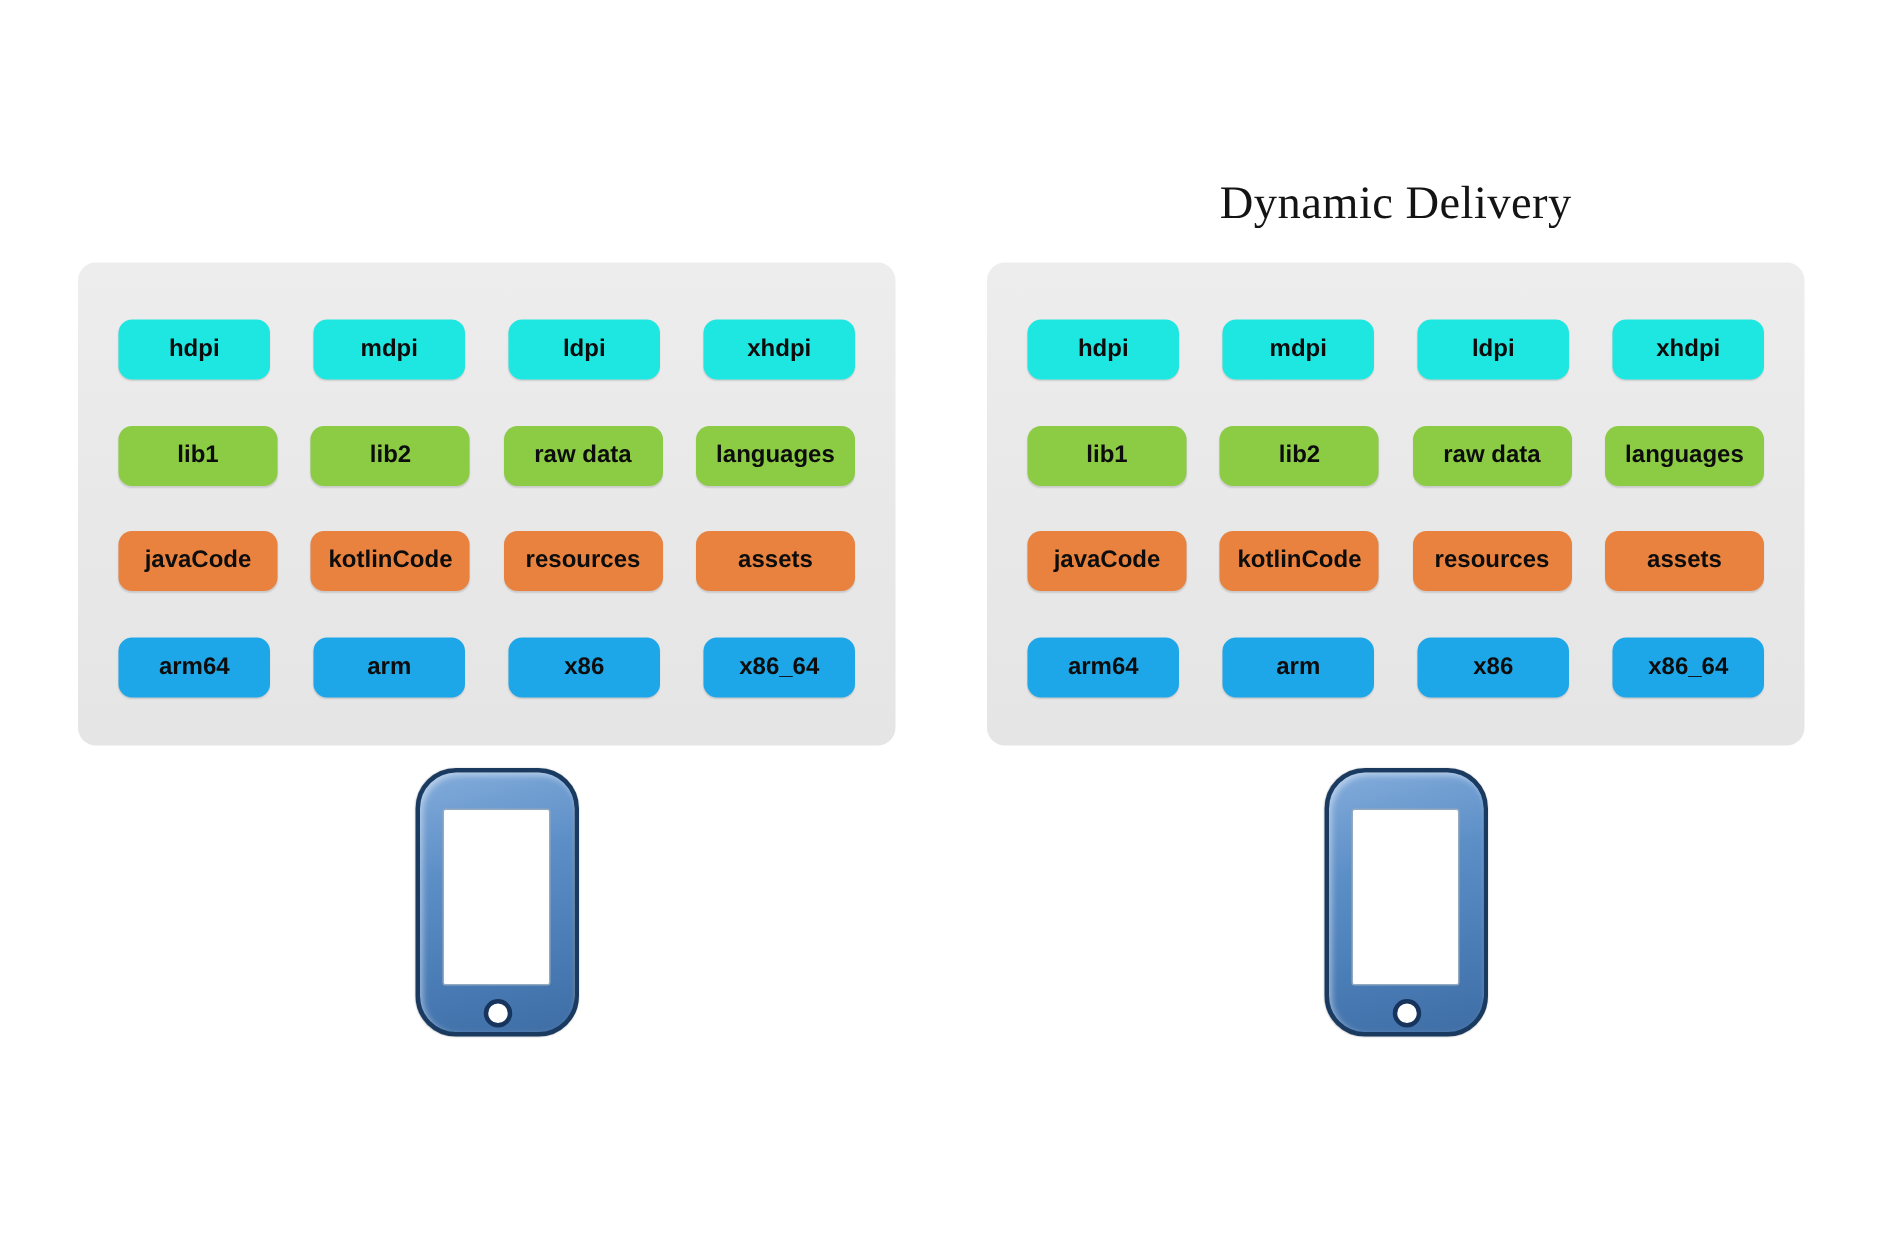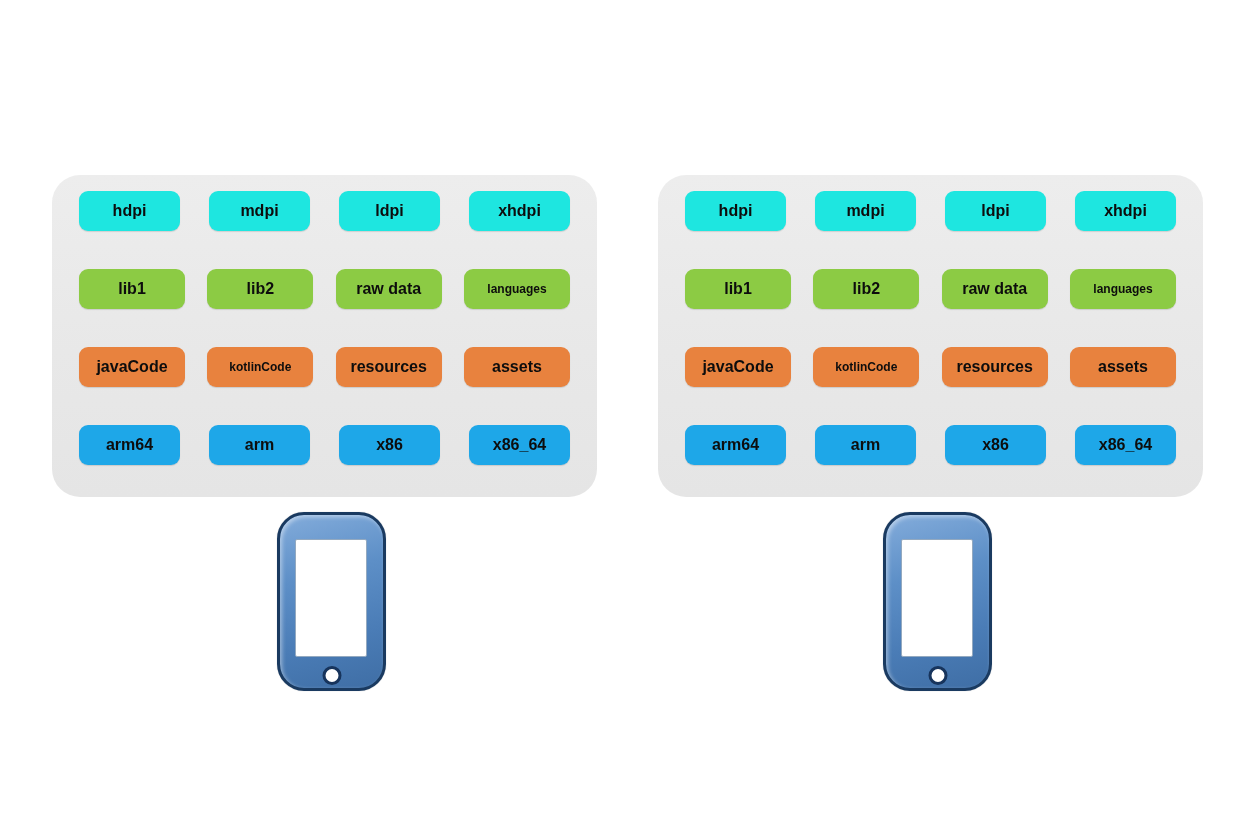--- a/index.html
+++ b/index.html
@@ -21,36 +21,36 @@
     margin: 0; text-align: center;
     font-family: "Liberation Serif", serif;
     font-weight: 400; font-size: 31px; color: #141414;
     letter-spacing: 0.3px;
   }
 
   .bundle {
     position: absolute; top: 175px; left: 0;
     width: 545px; height: 322px;
     background: linear-gradient(180deg, #ededed 0%, var(--bundle-bg, #e8e8e8) 55%, #e5e5e5 100%);
-    border-radius: 28px;
+    border-radius: 12px;
     display: flex; flex-direction: column; justify-content: space-between;
-    padding: 16px 27px 32px 27px;
+    padding: 38px 27px 32px 27px;
   }
 
   .chip-row { display: flex; justify-content: space-between; }
 
   .chip {
     width: 101px; height: 40px;
     border-radius: 9px;
     background: var(--chip-bg, #ccc);
     display: flex; align-items: center; justify-content: center;
     font-size: 16px; font-weight: 700; color: #0d0d0d;
     box-shadow: 0 1px 1px rgba(0,0,0,0.12);
   }
-  .chip.small { font-size: 12px; }
+  .chip.small { font-size: 16px; }
   .chip-row.wide .chip { width: 106px; }
 
   .phone {
     position: absolute; top: 512px; left: 225px;
     width: 109px; height: 179px;
     border: 3px solid #1a3a60;
     border-radius: 27px;
     background: linear-gradient(165deg, #83acdb 0%, #5d8fc7 35%, #4a7cb6 70%, #3f6ea5 100%);
     box-shadow: inset 2px 2px 4px rgba(255,255,255,0.45), 0 0 1px rgba(0,0,0,0.3);
   }
@@ -102,20 +102,21 @@
     </div>
   </div>
 
   <div class="phone">
     <div class="screen"></div>
     <div class="home"></div>
   </div>
 </section>
 
 <section class="panel right">
+  <h2 class="title">Dynamic Delivery</h2>
 
   <div class="bundle" style="--bundle-bg: #e8e8e8;">
     <div class="chip-row" style="--chip-bg: #1ee6e0;">
       <div class="chip">hdpi</div>
       <div class="chip">mdpi</div>
       <div class="chip">ldpi</div>
       <div class="chip">xhdpi</div>
     </div>
     <div class="chip-row wide" style="--chip-bg: #8ccb44;">
       <div class="chip">lib1</div>

